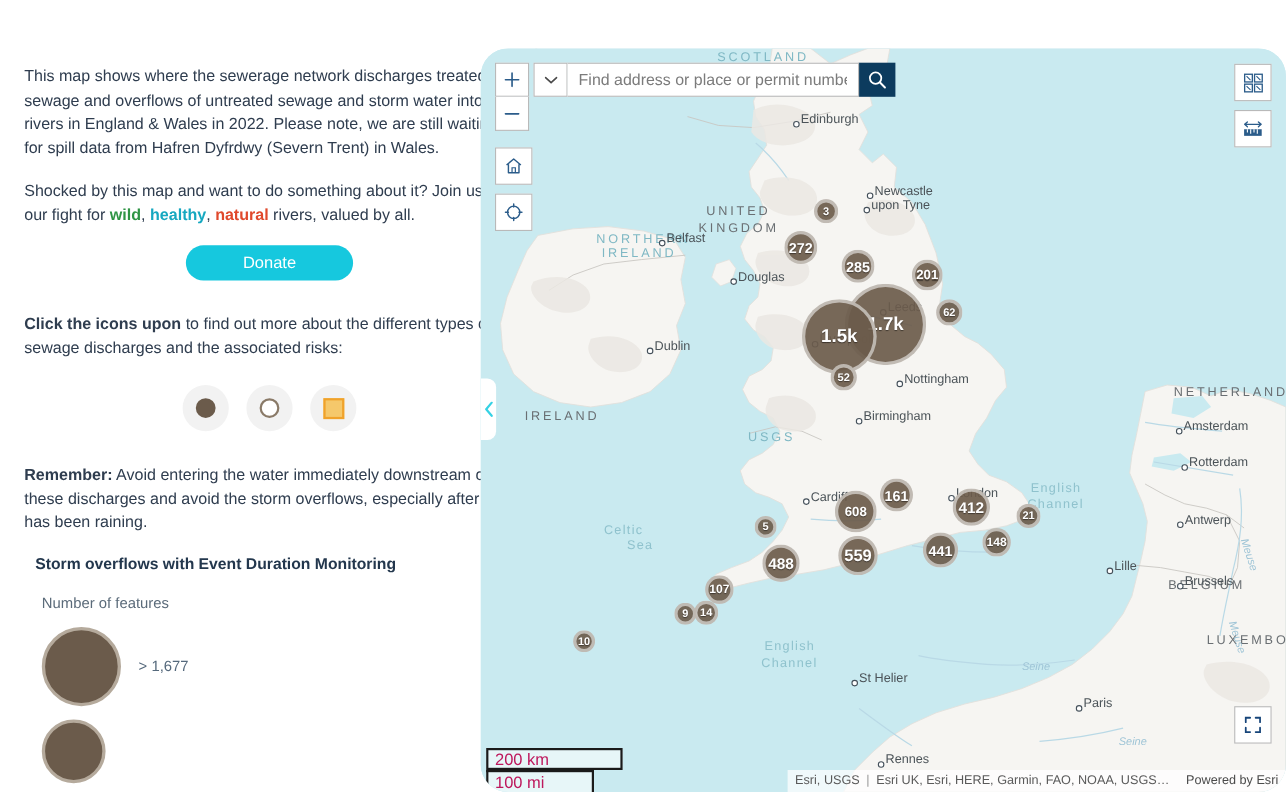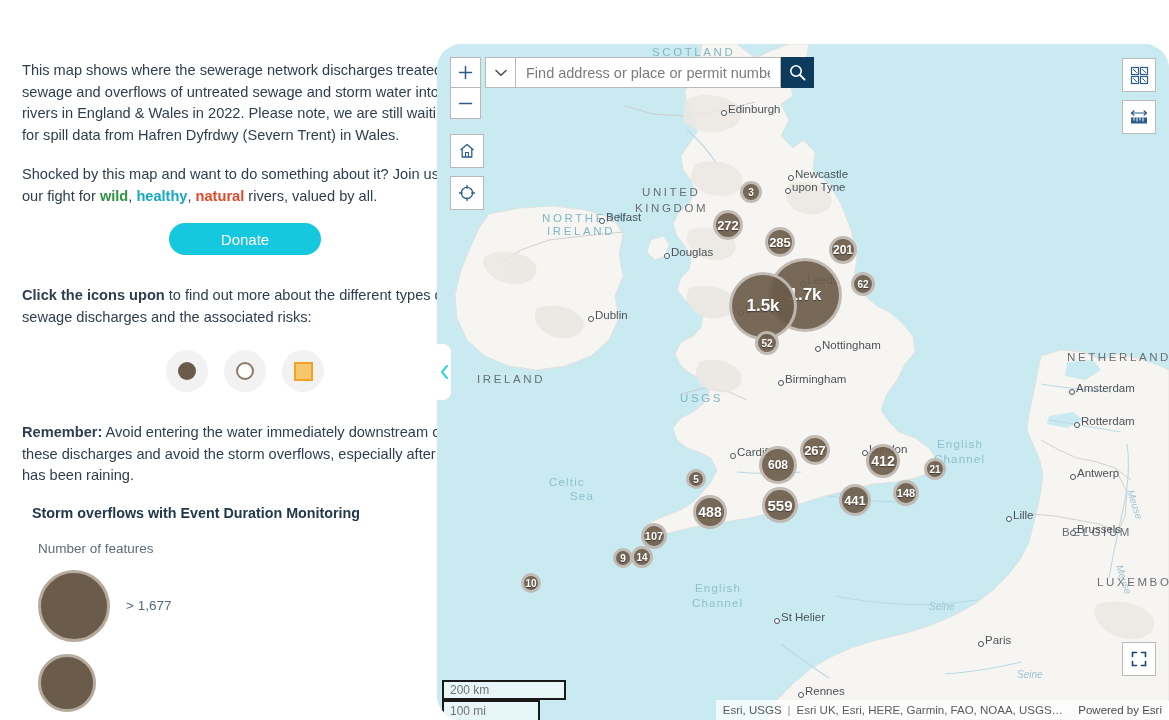--- a/index.html
+++ b/index.html
@@ -216,21 +216,21 @@
     border-radius: 0 8px 8px 0;
     display: flex; align-items: center; justify-content: center;
     cursor: pointer;
     z-index: 25;
   }
 
   
   .scalebar {
     position: absolute; left: 5px; bottom: 0px;
     z-index: 22;
-    font-size: 12px; color: #737373;
+    font-size: 15px; color: #be185d;
     font-family: "Liberation Sans", sans-serif;
   }
   .sb-row {
     height: 20px;
     border: 2px solid #1a1a1a;
     border-bottom: none;
     background: rgba(255,255,255,0.55);
     display: flex; align-items: center;
     padding-left: 6px;
   }
@@ -439,21 +439,21 @@
 
     <div id="cluster-layer">
         <div class="bubble" style="left: 303px; top: 137px; width: 22px; height: 22px; font-size: 10px;">3</div>
         <div class="bubble" style="left: 276px; top: 166px; width: 30px; height: 30px; font-size: 13px;">272</div>
         <div class="bubble" style="left: 328px; top: 183px; width: 30px; height: 30px; font-size: 13px;">285</div>
         <div class="bubble" style="left: 392px; top: 192px; width: 28px; height: 28px; font-size: 12px;">201</div>
         <div class="bubble" style="left: 331px; top: 214px; width: 74px; height: 74px; font-size: 17px;">1.7k</div>
         <div class="bubble" style="left: 414px; top: 228px; width: 24px; height: 24px; font-size: 10px;">62</div>
         <div class="bubble" style="left: 292px; top: 228px; width: 68px; height: 68px; font-size: 17px;">1.5k</div>
         <div class="bubble" style="left: 318px; top: 287px; width: 24px; height: 24px; font-size: 10px;">52</div>
-        <div class="bubble" style="left: 363px; top: 391px; width: 30px; height: 30px; font-size: 13px;">267</div>
+        <div class="bubble" style="left: 363px; top: 391px; width: 30px; height: 30px; font-size: 13px;">161</div>
         <div class="bubble" style="left: 322px; top: 402px; width: 38px; height: 38px; font-size: 12px;">608</div>
         <div class="bubble" style="left: 249px; top: 425px; width: 20px; height: 20px; font-size: 10px;">5</div>
         <div class="bubble" style="left: 429px; top: 400px; width: 34px; height: 34px; font-size: 14px;">412</div>
         <div class="bubble" style="left: 487px; top: 414px; width: 22px; height: 22px; font-size: 10px;">21</div>
         <div class="bubble" style="left: 456px; top: 436px; width: 26px; height: 26px; font-size: 11px;">148</div>
         <div class="bubble" style="left: 402px; top: 440px; width: 32px; height: 32px; font-size: 13px;">441</div>
         <div class="bubble" style="left: 325px; top: 443px; width: 36px; height: 36px; font-size: 15px;">559</div>
         <div class="bubble" style="left: 256px; top: 451px; width: 34px; height: 34px; font-size: 14px;">488</div>
         <div class="bubble" style="left: 204px; top: 479px; width: 26px; height: 26px; font-size: 11px;">107</div>
         <div class="bubble" style="left: 194px; top: 502px; width: 22px; height: 22px; font-size: 10px;">14</div>

